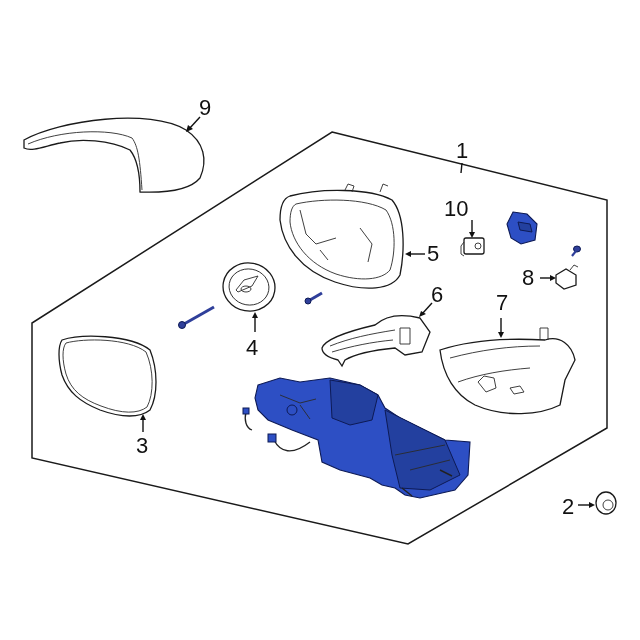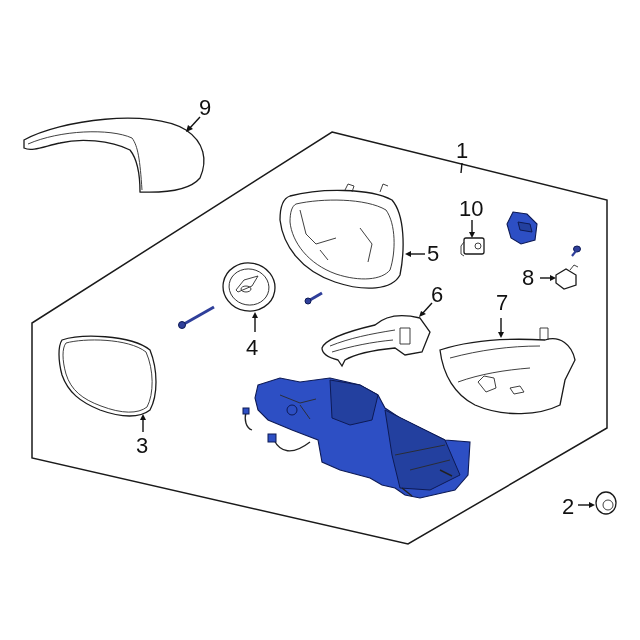--- a/index.html
+++ b/index.html
@@ -133,13 +133,13 @@
 
 <div class="callout" style="left:456px; top:140px;">1</div>
 <div class="callout" style="left:562px; top:496px;">2</div>
 <div class="callout" style="left:136px; top:435px;">3</div>
 <div class="callout" style="left:246px; top:337px;">4</div>
 <div class="callout" style="left:427px; top:243px;">5</div>
 <div class="callout" style="left:431px; top:284px;">6</div>
 <div class="callout" style="left:496px; top:292px;">7</div>
 <div class="callout" style="left:522px; top:267px;">8</div>
 <div class="callout" style="left:199px; top:97px;">9</div>
-<div class="callout" style="left:459px; top:198px;">10</div>
+<div class="callout" style="left:444px; top:198px;">10</div>
 
 </body></html>

